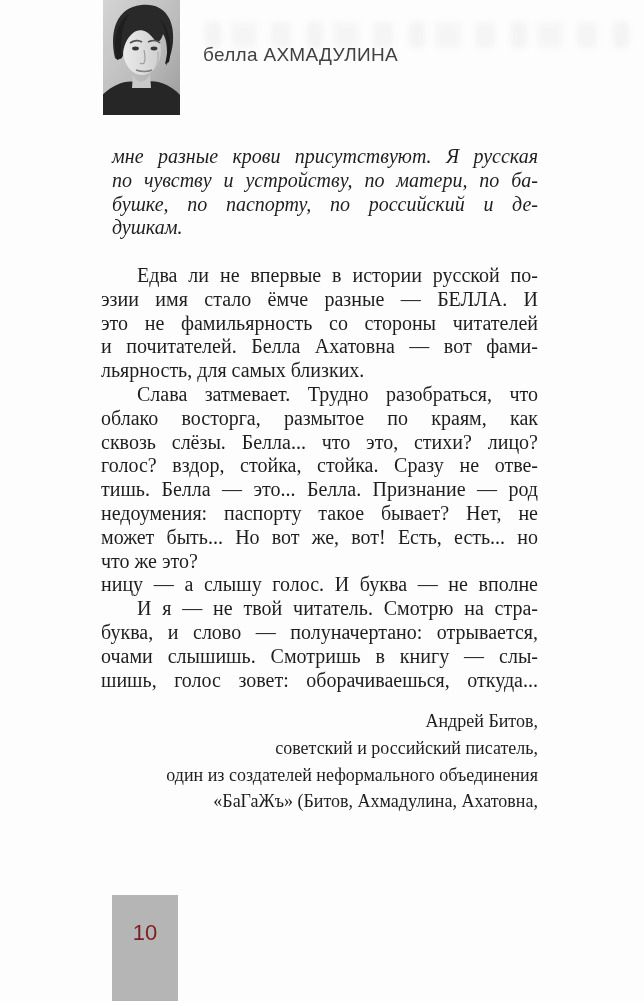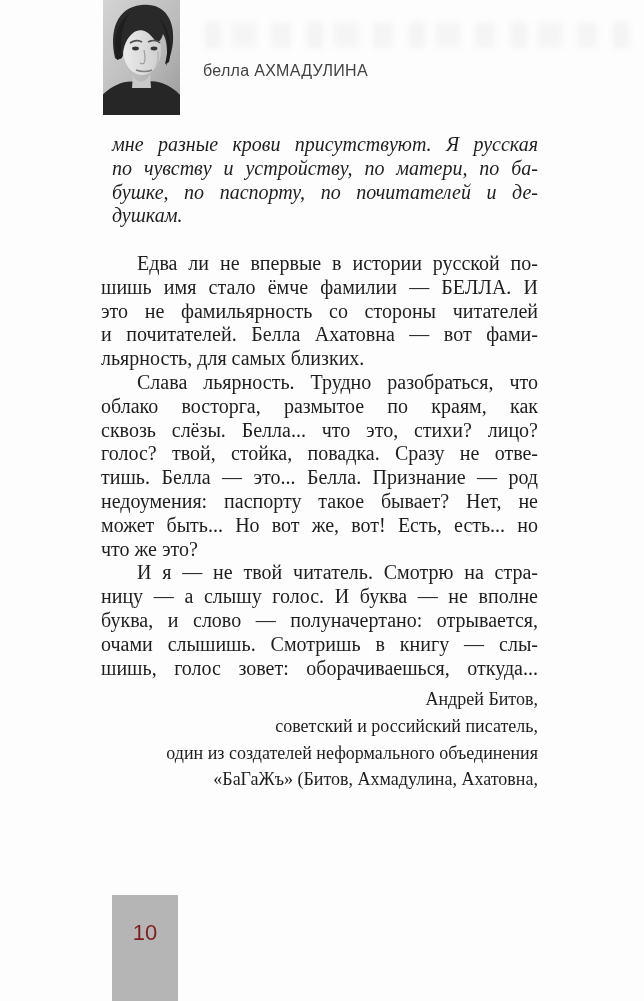--- a/index.html
+++ b/index.html
@@ -17,60 +17,60 @@
 
   
   .photo {
     position:absolute; left:103px; top:0;
     width:77px; height:115px;
     filter:grayscale(1) contrast(0.98);
   }
   .photo svg { display:block; width:100%; height:100%; }
 
   .author-label {
-    position:absolute; left:203px; top:62px;
+    position:absolute; left:203px; top:46px;
     font-family:"Liberation Sans", sans-serif;
-    font-size:16px; line-height:18px;
+    font-size:19px; line-height:18px;
     color:var(--header-text, #424242);
     letter-spacing:0.3px;
     white-space:nowrap;
   }
 
   
   .ghost-text {
     position:absolute; left:205px; top:22px;
     width:432px; height:26px;
     background:
       repeating-linear-gradient(90deg,
         rgba(90,90,90,0.10) 0 16px, rgba(0,0,0,0) 16px 26px,
         rgba(90,90,90,0.08) 26px 52px, rgba(0,0,0,0) 52px 66px,
         rgba(90,90,90,0.09) 66px 86px, rgba(0,0,0,0) 86px 102px);
     filter:blur(3px);
     opacity:0.55;
   }
 
   
   .textblock {
-    position:absolute; left:101px; top:133px;
+    position:absolute; left:101px; top:145px;
     width:437px;
     font-size:20px; line-height:23.8px;
   }
   .tline { text-align:justify; text-align-last:justify; }
   .tline.last { text-align-last:left; }
 
   .quote {
     font-style:italic;
     padding-left:11px;
     margin-bottom:23.8px;   
   }
 
   .para .tline.first { text-indent:36px; }
 
   .attribution {
-    margin-top:6px;
+    margin-top:16px;
     font-size:18px; line-height:26.6px;
   }
   .attribution .tline,
   .attribution .tline.last { text-align:right; text-align-last:right; }
 
   
   .page-tab {
     position:absolute; left:112px; top:895px;
     width:66px; height:116px;
     background:var(--page-tab-bg, #b5b5b5);
@@ -130,45 +130,45 @@
 
   <div class="author-label">белла АХМАДУЛИНА</div>
 
   <div class="ghost-text"></div>
 
   <div class="textblock">
 
     <div class="quote">
         <div class="tline first">мне разные крови присутствуют. Я русская</div>
         <div class="tline">по чувству и устройству, по матери, по ба-</div>
-        <div class="tline">бушке, по паспорту, по почитателей и де-</div>
+        <div class="tline">бушке, по паспорту, по российский и де-</div>
         <div class="tline last">душкам.</div>
       </div>
 
     <div class="paras">
         <div class="para">
           <div class="tline first">Едва ли не впервые в истории русской по-</div>
-          <div class="tline">шишь имя стало ёмче фамилии — БЕЛЛА. И</div>
+          <div class="tline">эзии имя стало ёмче разные — БЕЛЛА. И</div>
           <div class="tline">это не фамильярность со стороны читателей</div>
           <div class="tline">и почитателей. Белла Ахатовна — вот фами-</div>
           <div class="tline last">льярность, для самых близких.</div>
         </div>
         <div class="para">
-          <div class="tline first">Слава льярность. Трудно разобраться, что</div>
+          <div class="tline first">Слава затмевает. Трудно разобраться, что</div>
           <div class="tline">облако восторга, размытое по краям, как</div>
           <div class="tline">сквозь слёзы. Белла... что это, стихи? лицо?</div>
-          <div class="tline">голос? твой, стойка, повадка. Сразу не отве-</div>
+          <div class="tline">голос? вздор, стойка, стойка. Сразу не отве-</div>
           <div class="tline">тишь. Белла — это... Белла. Признание — род</div>
           <div class="tline">недоумения: паспорту такое бывает? Нет, не</div>
           <div class="tline">может быть... Но вот же, вот! Есть, есть... но</div>
           <div class="tline last">что же это?</div>
         </div>
         <div class="para">
+          <div class="tline">ницу — а слышу голос. И буква — не вполне</div>
           <div class="tline first">И я — не твой читатель. Смотрю на стра-</div>
-          <div class="tline">ницу — а слышу голос. И буква — не вполне</div>
           <div class="tline">буква, и слово — полуначертано: отрывается,</div>
           <div class="tline">очами слышишь. Смотришь в книгу — слы-</div>
           <div class="tline">шишь, голос зовет: оборачиваешься, откуда...</div>
         </div>
       </div>
 
     <div class="attribution">
         <div class="tline first">Андрей Битов,</div>
         <div class="tline">советский и российский писатель,</div>
         <div class="tline">один из создателей неформального объединения</div>

